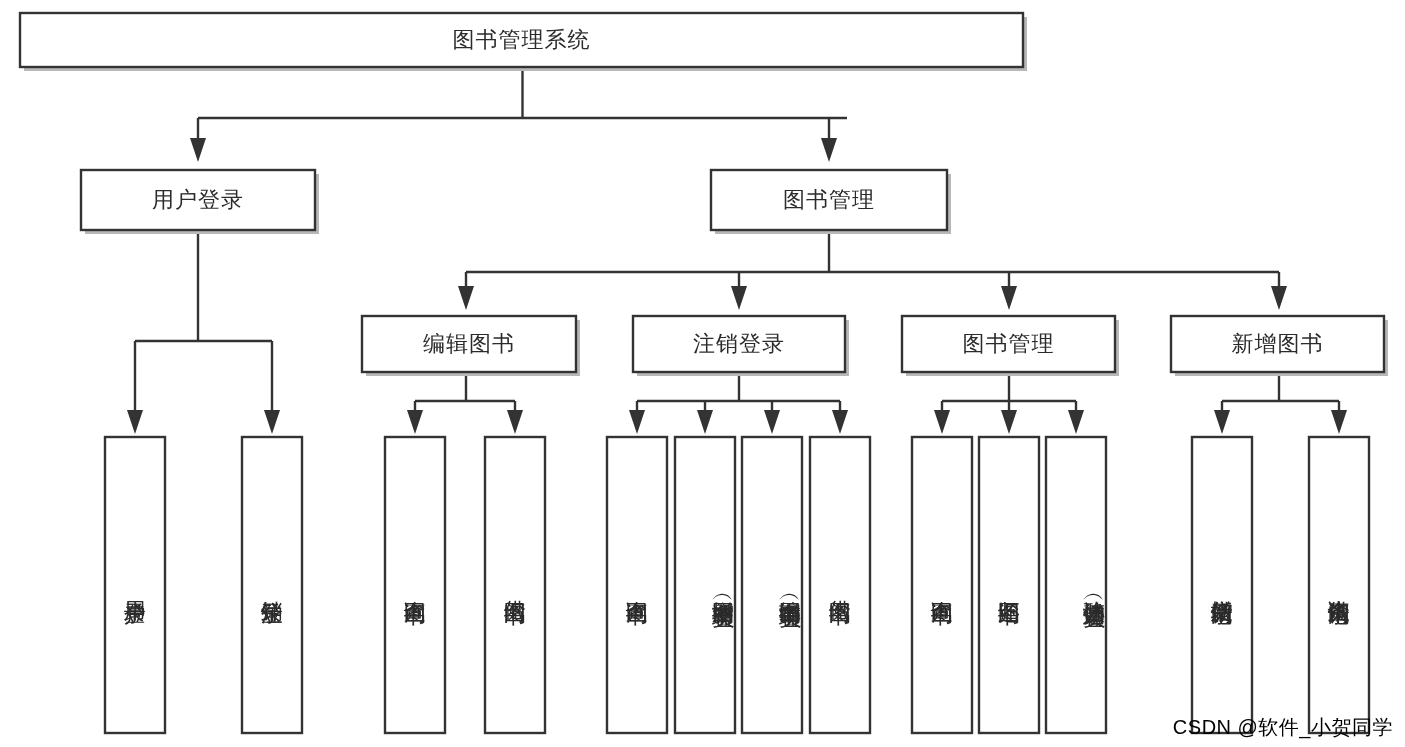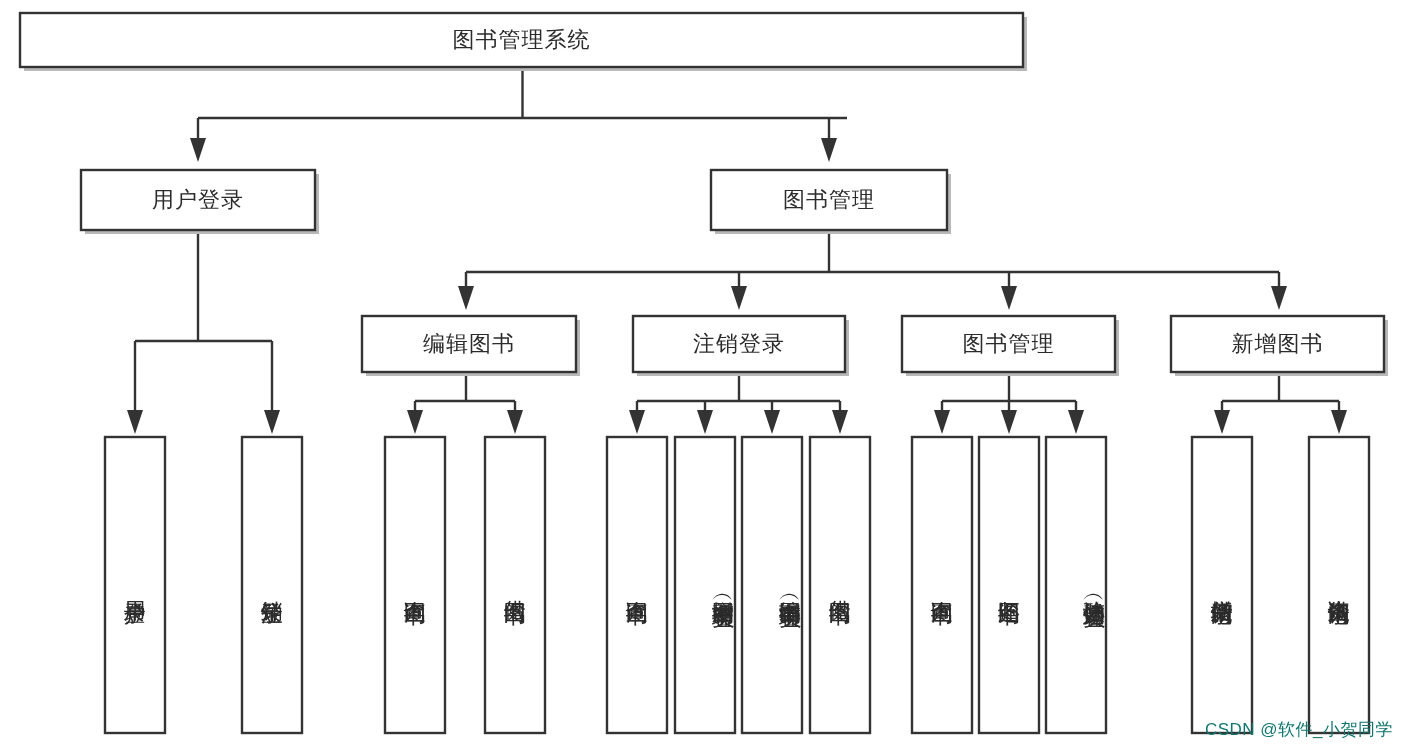--- a/index.html
+++ b/index.html
@@ -45,22 +45,22 @@
   }
   .arrow-head {
     fill: #333333;
     stroke: none;
   }
   .watermark-text {
     position: absolute;
     right: 12px;
     bottom: 6px;
     font-family: "Liberation Sans", "DejaVu Sans", sans-serif;
-    font-size: 17px;
-    color: #0f766e;
+    font-size: 20px;
+    color: #000000;
     letter-spacing: 0.5px;
     white-space: nowrap;
     user-select: none;
   }
   .vert-label {
     position: absolute;
     writing-mode: vertical-rl;
     text-orientation: upright;
     font-family: "Liberation Sans", "DejaVu Sans", sans-serif;
     font-size: 22px;

